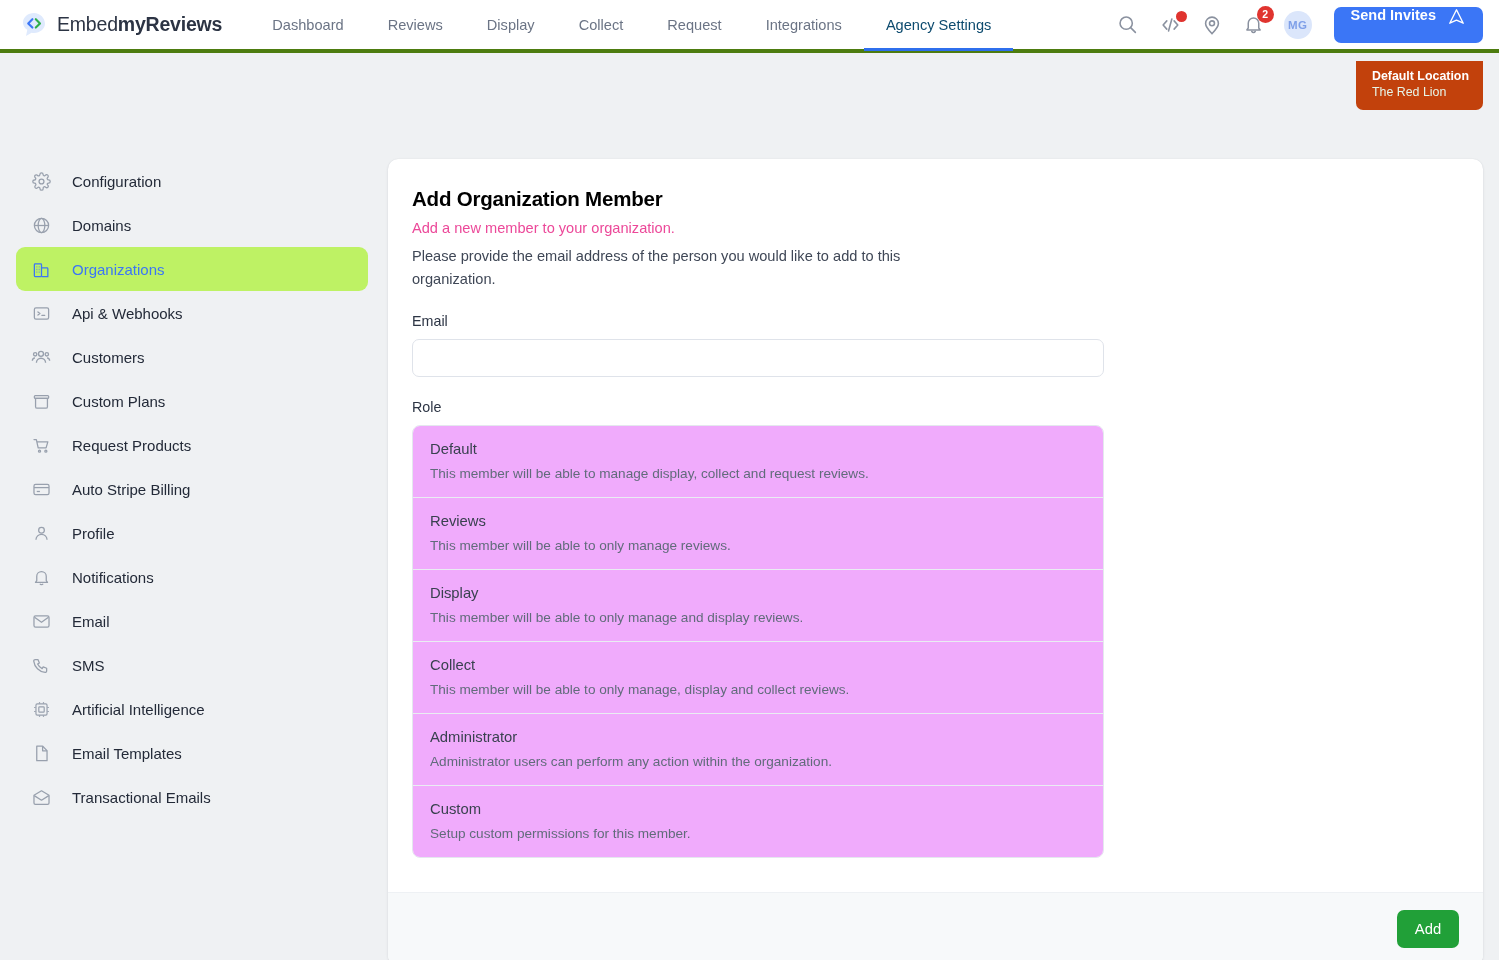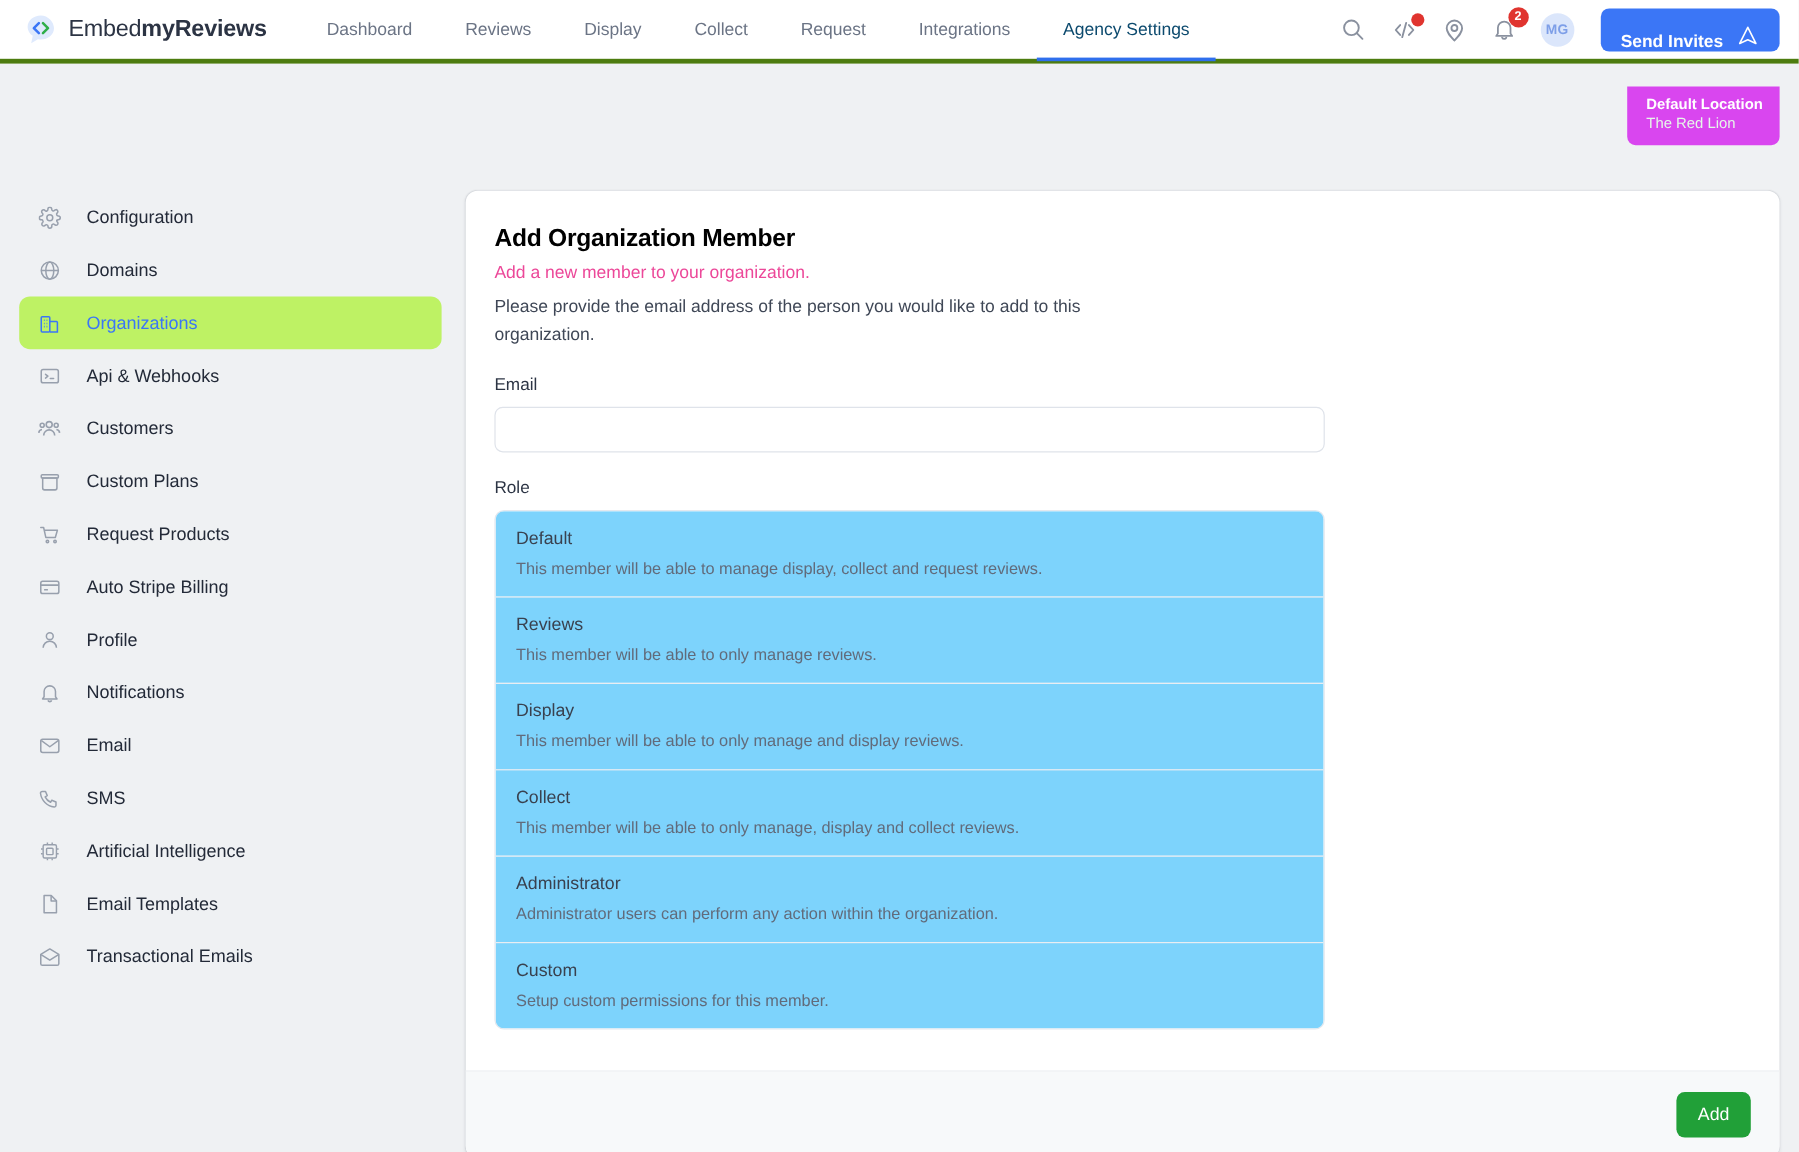--- a/index.html
+++ b/index.html
@@ -111,31 +111,31 @@
   .send-invites {
     height: 36px;
     background: #3b76f6;
     color: #fff;
     border: none;
     border-radius: 7px;
     padding: 0 17px;
     font-size: 14.5px;
     font-weight: 700;
     font-family: "Liberation Sans", sans-serif;
-    display: flex; align-items: flex-end; gap: 11px;
+    display: flex; align-items: flex-start; gap: 11px;
     cursor: pointer;
     margin-left: 4px;
   }
 
   
   .loc-badge {
     position: absolute;
     right: 16px;
-    top: 72px;
-    background: #d946ef;
+    top: 61px;
+    background: #c2410c;
     color: #fff;
     border-radius: 0 0 7px 7px;
     padding: 8px 14px 9px 16px;
     min-width: 125px;
     line-height: 1.28;
   }
   .loc-badge .t1 { font-size: 12.4px; font-weight: 700; }
   .loc-badge .t2 { font-size: 12.4px; font-weight: 400; color: #e6f6e9; }
 
   
@@ -231,21 +231,21 @@
 
   .role-list {
     width: 692px;
     border: 1px solid #e4e8ee;
     border-radius: 8px;
     overflow: hidden;
   }
   .role-item {
     padding: 15px 17px 16px 17px;
     cursor: pointer;
-    background: #7dd3fc;
+    background: #f0abfc;
   }
   .role-item + .role-item { border-top: 1px solid #e9edf2; }
   .role-name {
     font-size: 14.8px;
     color: #39414f;
     margin-bottom: 9px;
   }
   .role-desc {
     font-size: 13.6px;
     color: #616b7b;

